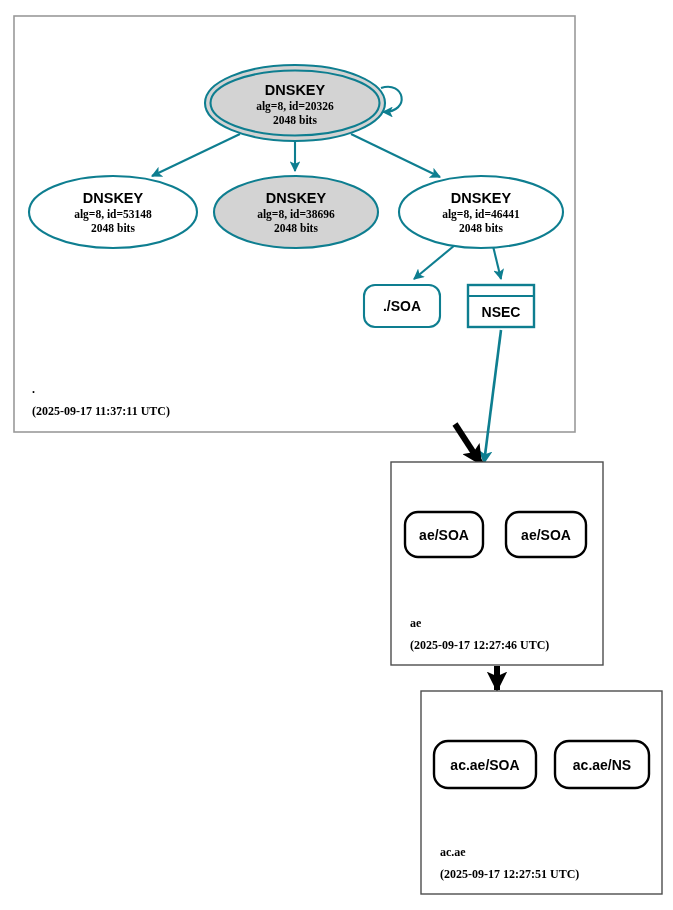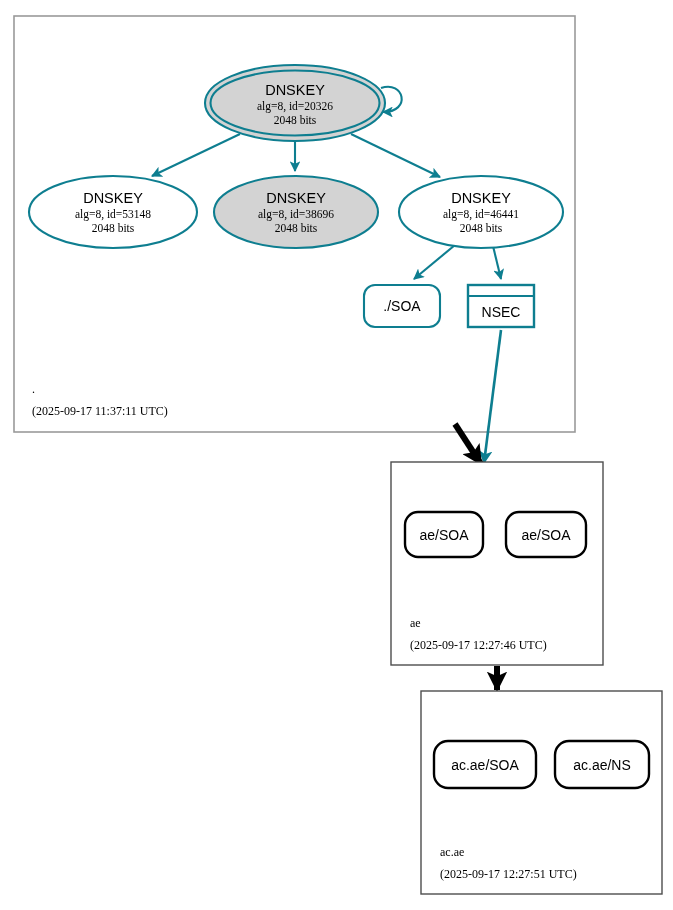--- a/index.html
+++ b/index.html
@@ -12,20 +12,21 @@
     height: 910px;
     position: relative;
     overflow: hidden;
     font-family: "Liberation Sans", sans-serif;
   }
   #stage {
     position: absolute;
     left: 0; top: 0;
     width: 673px;
     height: 910px;
+    font-weight: bold;
   }
   svg.diagram {
     position: absolute;
     left: 0; top: 0;
     width: 673px;
     height: 910px;
   }
   .node-label {
     font-family: "Liberation Sans", sans-serif;
     text-anchor: middle;

